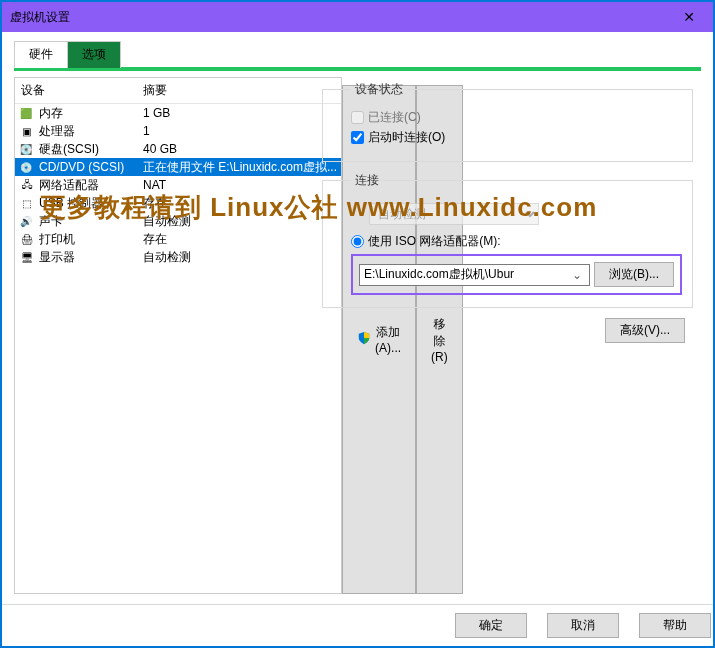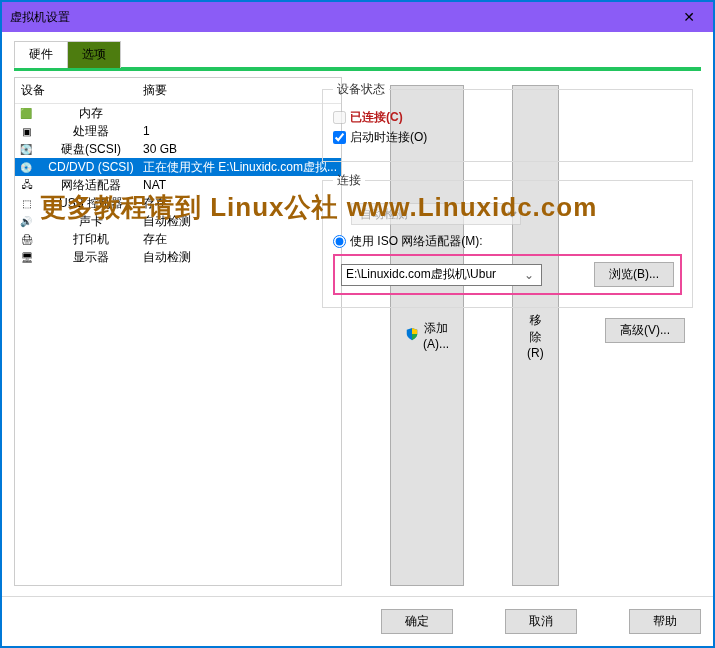--- a/index.html
+++ b/index.html
@@ -4,49 +4,49 @@
   <style>
     * { margin: 0; padding: 0; box-sizing: border-box; font-family: "Microsoft YaHei", "SimSun", sans-serif; font-size: 12px; }
     body { background: #fff; }
     .window { width: 715px; height: 648px; border: 2px solid #0078d7; background: #fff; display: flex; flex-direction: column; position: relative; }
     .titlebar { height: 30px; display: flex; align-items: center; justify-content: space-between; padding: 0 4px 0 8px; background: #8b5cf6; }
     .close-btn { width: 40px; height: 26px; display: flex; align-items: center; justify-content: center; font-size: 14px; cursor: pointer; }
     .content-area { flex: 1; padding: 8px 12px 10px 12px; display: flex; flex-direction: column; }
     .tabs { display: flex; border-bottom: 4px solid #22c55e; margin-bottom: 6px; }
     .tab { padding: 4px 14px; border: 1px solid #ccc; border-bottom: none; background: #fff; position: relative; top: 1px; margin-right: -1px; cursor: pointer; }
     .tab.active { background: #fff; border-bottom: 1px solid #fff; }
-    .tab.inactive { background: #4d7c0f; }
+    .tab.inactive { background: #15803d; }
     .main-panel { flex: 1; display: flex; gap: 10px; }
     .left-panel { width: 290px; display: flex; }
     .device-list-box { flex: 1; border: 1px solid #ccc; display: flex; flex-direction: column; }
     .list-header { display: flex; padding: 4px 6px; border-bottom: 1px solid #e5e5e5; background: #fff; font-weight: normal; }
     .col-device { width: 122px; }
     .col-summary { flex: 1; }
     .device-row { display: flex; align-items: center; padding: 2px 4px; height: 18px; cursor: pointer; }
     .device-row.selected { background: #0078d7; color: #fff; }
     .icon { width: 16px; height: 16px; margin-right: 4px; display: inline-flex; align-items: center; justify-content: center; font-size: 10px; }
-    .dev-name { width: 104px; overflow: hidden; white-space: nowrap; text-align: center; }
+    .dev-name { width: 104px; overflow: hidden; white-space: nowrap; }
     .dev-summary { flex: 1; overflow: hidden; white-space: nowrap; text-overflow: ellipsis; }
     .list-buttons { display: flex; justify-content: flex-end; padding: 8px 2px 0 0; }
-    .btn { padding: 3px 14px; border: 1px solid #adadad; background: #e1e1e1; cursor: pointer; display: inline-flex; align-items: center; gap: 4px; margin-left: 48px; }
+    .btn { padding: 3px 14px; border: 1px solid #adadad; background: #e1e1e1; cursor: pointer; display: inline-flex; align-items: center; gap: 4px; }
     .right-panel { flex: 1; padding: 4px 8px 0 8px; position: relative; }
-    .fieldset { border: 1px solid #d9d9d9; padding: 8px 10px 12px 10px; margin-bottom: 10px; }
+    .fieldset { border: 1px solid #d9d9d9; padding: 8px 10px 12px 28px; margin-bottom: 10px; }
     .fieldset legend { padding: 0 4px; color: #333; }
     .checkbox-row, .radio-row { display: flex; align-items: center; gap: 4px; margin: 3px 0; }
     .radio-sub { margin-left: 18px; margin-top: 6px; display: flex; align-items: center; gap: 6px; }
     .combo-disabled { width: 170px; height: 22px; border: 1px solid #ccc; background: #f0f0f0; color: #888; padding: 0 4px; }
     .iso-input { width: 175px; height: 22px; border: 1px solid #7a7a7a; padding: 0 4px; }
-    .highlight-box { border: 2px solid #ec4899; padding: 6px; display: flex; align-items: center; gap: 4px; margin-top: 4px; }
+    .highlight-box { border: 2px solid #8b5cf6; padding: 6px; display: flex; align-items: center; gap: 4px; margin-top: 4px; }
     .advanced-row { display: flex; justify-content: flex-end; padding-right: 8px; }
-    .footer { height: 50px; border-top: 1px solid #d9d9d9; display: flex; align-items: center; justify-content: flex-end; gap: 4px; padding: 0 12px; }
+    .footer { height: 42px; border-top: 1px solid #d9d9d9; display: flex; align-items: center; justify-content: flex-end; gap: 20px; padding: 0 2px; }
     .footer .btn { min-width: 72px; justify-content: center; }
     .watermark { position: absolute; top: 188px; left: 38px; color: #a16207; font-size: 26px; font-weight: bold; pointer-events: none; white-space: nowrap; letter-spacing: 1px; z-index: 10; }
     .shield-icon svg { width: 14px; height: 14px; }
     input[type="checkbox"], input[type="radio"] { margin: 0; }
-    label.disabled { color: #b91c1c; font-weight: bold; }
+    label.disabled { color: #737373; }
   </style>
 </head>
 <body>
 
 <div class="window">
   <div class="titlebar">
     <span>虚拟机设置</span>
     <div class="close-btn">✕</div>
   </div>
 
@@ -62,30 +62,31 @@
       <div class="left-panel">
         <div class="device-list-box">
           <div class="list-header">
             <div class="col-device">设备</div>
             <div class="col-summary">摘要</div>
           </div>
           <div id="device-rows">
               <div class="device-row">
                 <span class="icon">🟩</span>
                 <span class="dev-name">内存</span>
+                <span class="dev-summary">1 GB</span>
               </div>
               <div class="device-row">
                 <span class="icon">▣</span>
                 <span class="dev-name">处理器</span>
                 <span class="dev-summary">1</span>
               </div>
               <div class="device-row">
                 <span class="icon">💽</span>
                 <span class="dev-name">硬盘(SCSI)</span>
-                <span class="dev-summary">30 GB</span>
+                <span class="dev-summary">40 GB</span>
               </div>
               <div class="device-row selected">
                 <span class="icon">💿</span>
                 <span class="dev-name">CD/DVD (SCSI)</span>
                 <span class="dev-summary">正在使用文件 E:\Linuxidc.com虚拟...</span>
               </div>
               <div class="device-row">
                 <span class="icon">🖧</span>
                 <span class="dev-name">网络适配器</span>
                 <span class="dev-summary">NAT</span>

